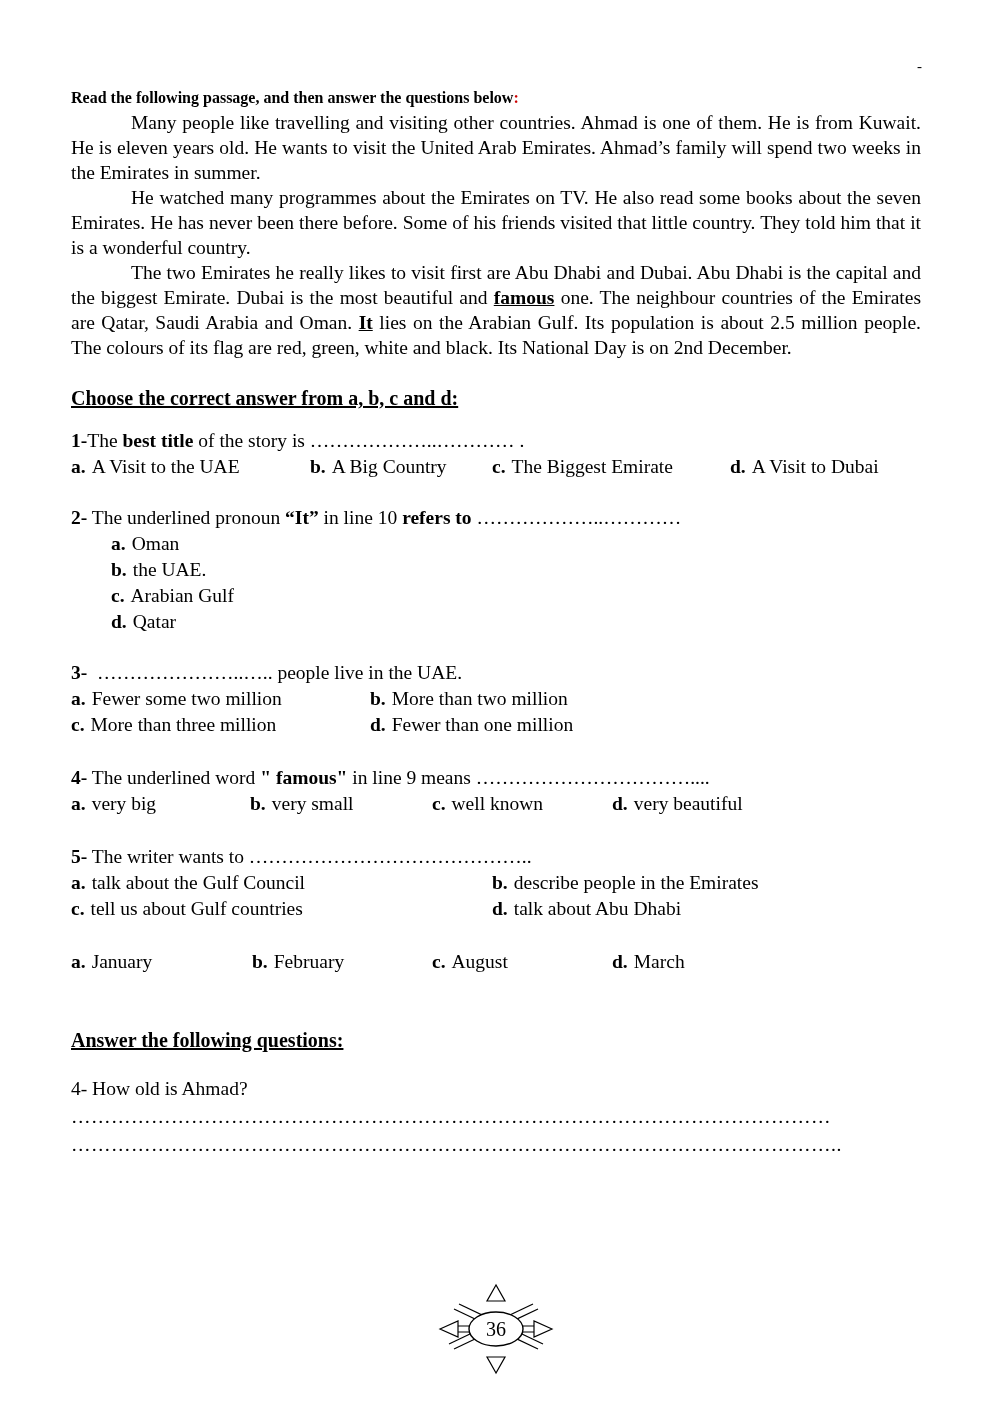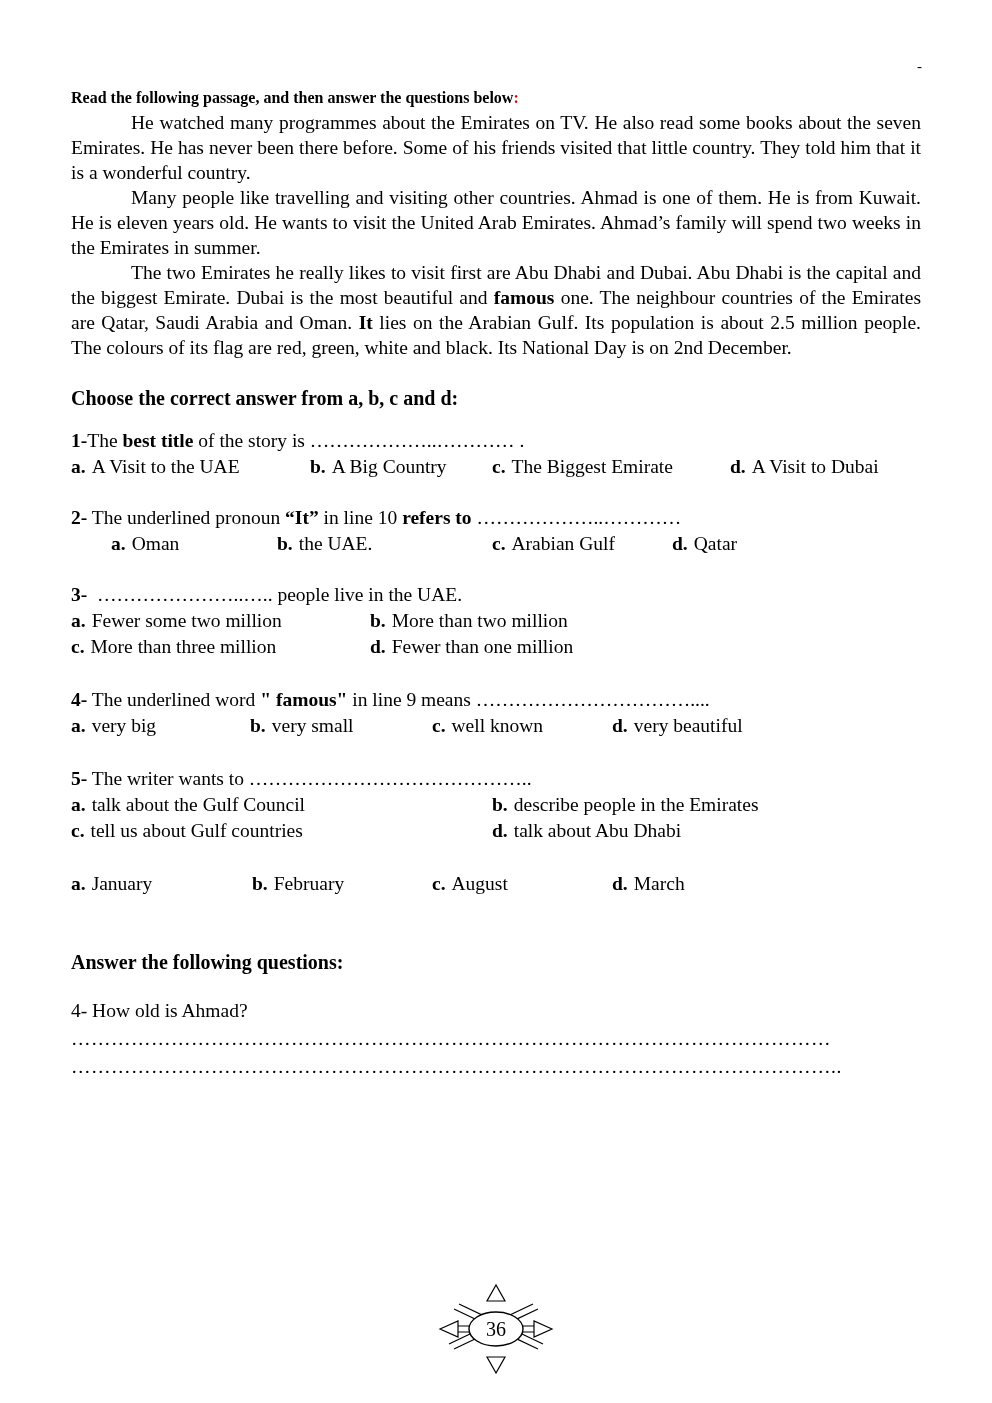--- a/index.html
+++ b/index.html
@@ -9,51 +9,51 @@
     background: #ffffff;
     color: #000000;
     font-family: "Liberation Serif", serif;
     font-size: 19.5px;
     position: relative;
     overflow: hidden;
   }
   .page { position: absolute; top: 0; left: 0; width: 992px; height: 1403px; padding: 85px 71px 0 71px; box-sizing: border-box; }
   .corner-mark { position: absolute; top: 58px; right: 70px; font-size: 15px; }
   .bold { font-weight: 700; }
-  .bu { font-weight: 700; }
+  .bu { font-weight: 700; text-decoration: underline; }
   .red { color: #cc0000; }
   .heading-line { line-height: 25px; font-size: 16px; }
   .para { margin: 0; line-height: 25px; text-align: justify; text-indent: 60px; }
   .mcq-heading { margin-top: 26px; line-height: 25px; font-size: 20px; display: inline-block; }
   .q { margin-top: 25px; }
   .q-first { margin-top: 17px; }
   .q-gap27 { margin-top: 27px; }
   .q-line { line-height: 26px; white-space: pre-wrap; }
   .opt-row { line-height: 26px; display: flex; }
   .opt { flex: 0 0 auto; white-space: pre; }
   .opt-letter { font-weight: 700; margin-right: 6px; }
-  .indent40 { padding-left: 40px; }
+  .indent40 { padding-left: 40px; flex-direction: column; }
   .answers-heading { margin-top: 52px; line-height: 26px; font-size: 20px; display: inline-block; }
   .ans-line { line-height: 28px; white-space: pre-wrap; }
   .ans-q { margin-top: 22px; }
   .dots-line { letter-spacing: 0.5px; overflow: hidden; white-space: nowrap; }
   .ornament { position: absolute; left: 50%; top: 1283px; transform: translateX(-50%); }
   .ornament text { font-family: "Liberation Serif", serif; }
 </style>
 </head>
 <body>
 
 <div class="page">
 
   <div class="corner-mark">-</div>
 
   <div class="heading-line"><span class="bold">Read the following passage, and then answer the questions below</span><span class="bold red">:</span></div>
 
+  <p class="para">Many people like travelling and visiting other countries. Ahmad is one of them. He is from Kuwait. He is eleven years old. He wants to visit the United Arab Emirates. Ahmad’s family will spend two weeks in the Emirates in summer.</p>
   <p class="para">He watched many programmes about the Emirates on TV. He also read some books about the seven Emirates. He has never been there before. Some of his friends visited that little country. They told him that it is a wonderful country.</p>
-  <p class="para">Many people like travelling and visiting other countries. Ahmad is one of them. He is from Kuwait. He is eleven years old. He wants to visit the United Arab Emirates. Ahmad’s family will spend two weeks in the Emirates in summer.</p>
   <p class="para"><span>The two Emirates he really likes to visit first are Abu Dhabi and Dubai. Abu Dhabi is the capital and the biggest Emirate. Dubai is the most beautiful and </span><span class="bu">famous</span><span> one. The neighbour countries of the Emirates are Qatar, Saudi Arabia and Oman. </span><span class="bu">It</span><span> lies on the Arabian Gulf. Its population is about 2.5 million people. The colours of its flag are red, green, white and black. Its National Day is on 2nd December.</span></p>
 
   <div><span class="mcq-heading bu">Choose the correct answer from a, b, c and d:</span></div>
 
   <div class="q q-first">
     <div class="q-line"><span class="bold">1-</span><span>The </span><span class="bold">best title</span><span> of the story is ………………..………… .</span></div>
     <div class="opt-row">
       <span class="opt" style="width:239px"><span class="opt-letter">a.</span><span>A Visit to the UAE</span></span>
       <span class="opt" style="width:182px"><span class="opt-letter">b.</span><span>A Big Country</span></span>
       <span class="opt" style="width:238px"><span class="opt-letter">c.</span><span>The Biggest Emirate</span></span>

